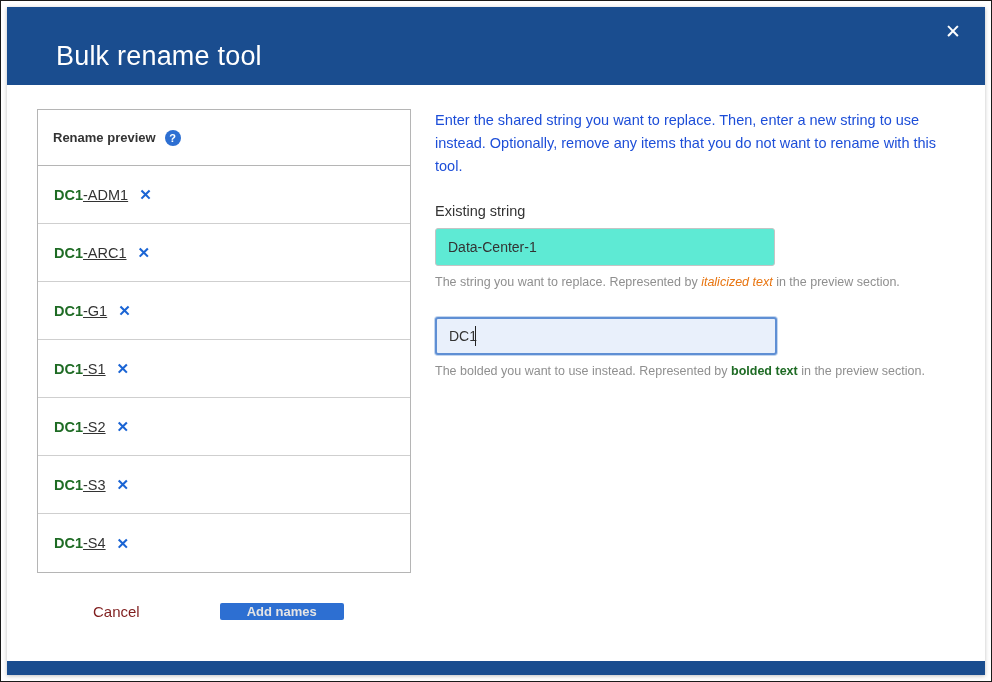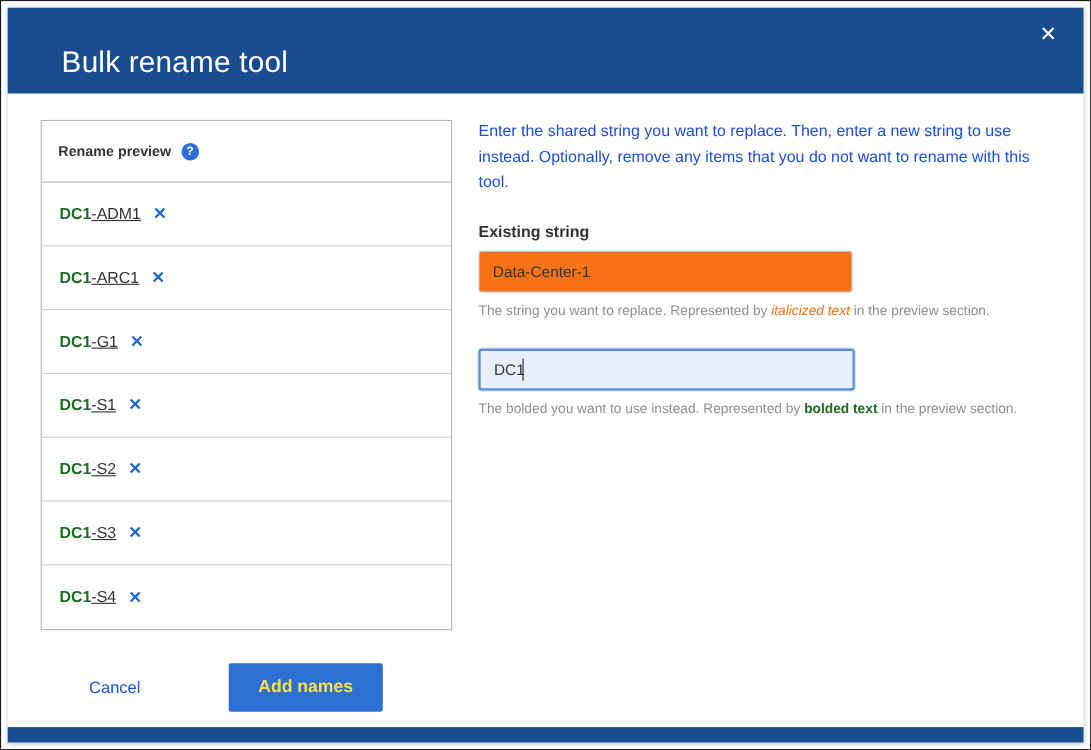--- a/index.html
+++ b/index.html
@@ -69,42 +69,42 @@
     margin-left:11px;
     color:#1a64d4; font-size:15px; font-weight:700;
     cursor:pointer; line-height:1;
   }
 
   .actions {
     margin-top:30px;
     display:flex; align-items:center; gap:80px;
     padding-left:44px;
   }
-  .cancel-link { color:#1d4ed8; font-size:15px; cursor:pointer; }
+  .cancel-link { color:#7f1d1d; font-size:15px; cursor:pointer;margin-left:12px; }
   .primary-btn {
-    background:#2d6fd2; color:#fde047;
+    background:#2d6fd2; color:#e5e5e5;
     border:none; border-radius:2px;
     font-family:"Liberation Sans", sans-serif;
-    font-size:16px; font-weight:700;
-    padding:13px 27px;
+    font-size:13px; font-weight:700;
+    padding:1px 27px;
     cursor:pointer;
   }
 
   
   .right-col { flex:1 1 auto; padding-left:24px; }
   .intro { font-size:14.5px; line-height:1.6; color:#1d4ed8; max-width:505px; margin-bottom:24px; }
 
-  .field-label { font-size:14.5px; font-weight:700; color:#333; margin-bottom:9px; }
+  .field-label { font-size:14.5px; font-weight:400; color:#333; margin-bottom:9px; }
   .text-input {
     width:340px; height:38px;
     border:1px solid #c4c4c4; border-radius:3px;
     padding:0 12px;
     font-family:"Liberation Sans", sans-serif;
     font-size:14px; color:#333;
-    background:#f97316;
+    background:#5eead4;
     display:block;
   }
   .input-wrap { position:relative; width:342px; }
   .text-input.focused {
     width:342px;
     background:#e9f0fb;
     border:2px solid #5f8fd4;
     box-shadow:0 0 0 1px #c3d6ef;
   }
   .caret {

